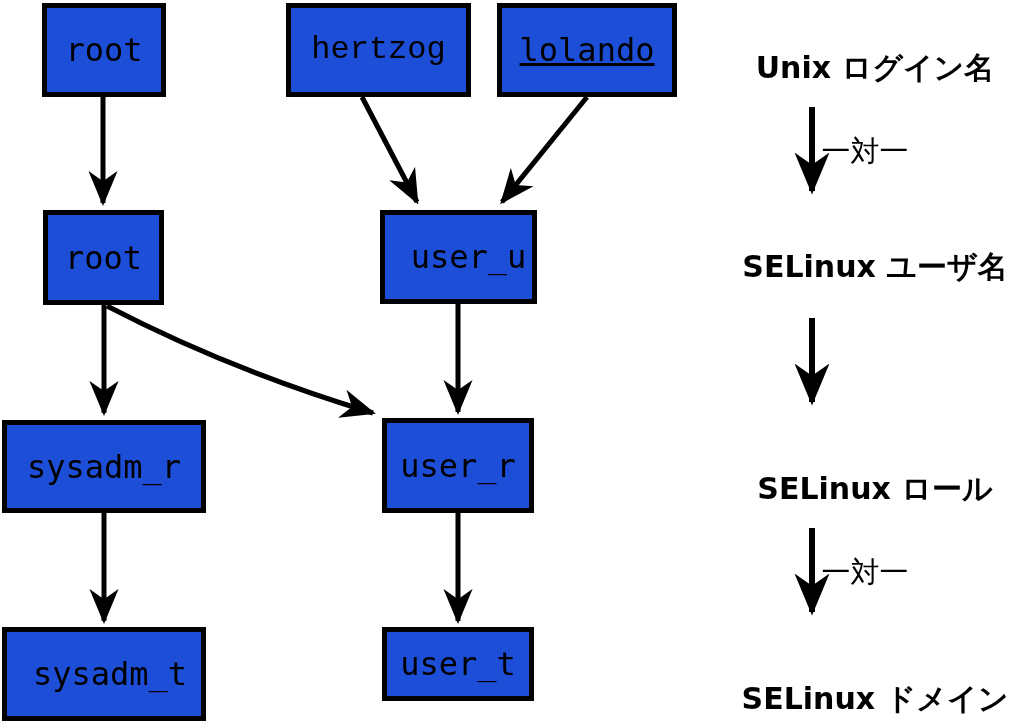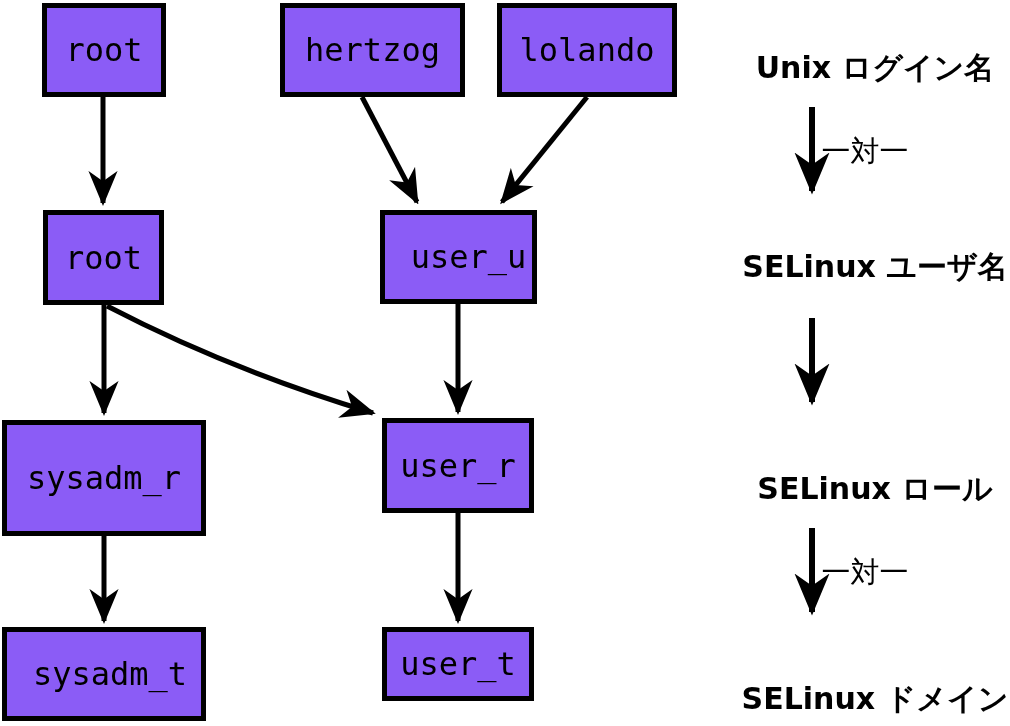--- a/index.html
+++ b/index.html
@@ -14,21 +14,21 @@
   }
   .arrow-layer {
     position: absolute;
     left: 0; top: 0;
     width: 1010px; height: 726px;
   }
   .node {
     position: absolute;
     box-sizing: border-box;
     border: 5px solid #000000;
-    background: #8b5cf6;
+    background: #1d4ed8;
     display: flex;
     align-items: center;
     justify-content: center;
     font-family: "DejaVu Sans Mono", "Liberation Mono", monospace;
     font-size: 32px;
     line-height: 1;
     white-space: nowrap;
   }
   .legend-level {
     position: absolute;
@@ -74,27 +74,27 @@
       <path d="M458,513 L458,621" marker-end="url(#ah)"></path>
     </g>
     <g stroke="#000000" stroke-width="6" fill="none">
       <path d="M812,107 L812,191" marker-end="url(#ah)"></path>
       <path d="M812,318 L812,402" marker-end="url(#ah)"></path>
       <path d="M812,528 L812,612" marker-end="url(#ah)"></path>
     </g>
   </svg>
 
   <div class="node" style="left:42px; top:3px; width:124px; height:94px;">root</div>
-  <div class="node" style="left:280px; top:3px; width:185px; height:94px;">hertzog</div>
-  <div class="node" style="left:497px; top:3px; width:180px; height:94px;">lolando</div>
+  <div class="node" style="left:286px; top:3px; width:185px; height:94px;font-family:Liberation Mono, monospace;">hertzog</div>
+  <div class="node" style="left:497px; top:3px; width:180px; height:94px;text-decoration:underline;">lolando</div>
 
   <div class="node" style="left:43px; top:210px; width:121px; height:95px;">root</div>
   <div class="node" style="left:380px; top:210px; width:157px; height:94px;padding-left:20px;">user_u</div>
 
-  <div class="node" style="left:2px; top:420px; width:204px; height:116px;">sysadm_r</div>
+  <div class="node" style="left:2px; top:420px; width:204px; height:93px;">sysadm_r</div>
   <div class="node" style="left:382px; top:418px; width:152px; height:95px;">user_r</div>
 
   <div class="node" style="left:2px; top:627px; width:204px; height:94px;padding-left:12px;">sysadm_t</div>
   <div class="node" style="left:382px; top:627px; width:152px; height:74px;">user_t</div>
 
   <div class="legend-level" style="top:29px;">Unix ログイン名</div>
   <div class="legend-rel" style="top:132px;">一対一</div>
   <div class="legend-level" style="top:228px;">SELinux ユーザ名</div>
   <div class="legend-level" style="top:450px;">SELinux ロール</div>
   <div class="legend-rel" style="top:553px;">一対一</div>

